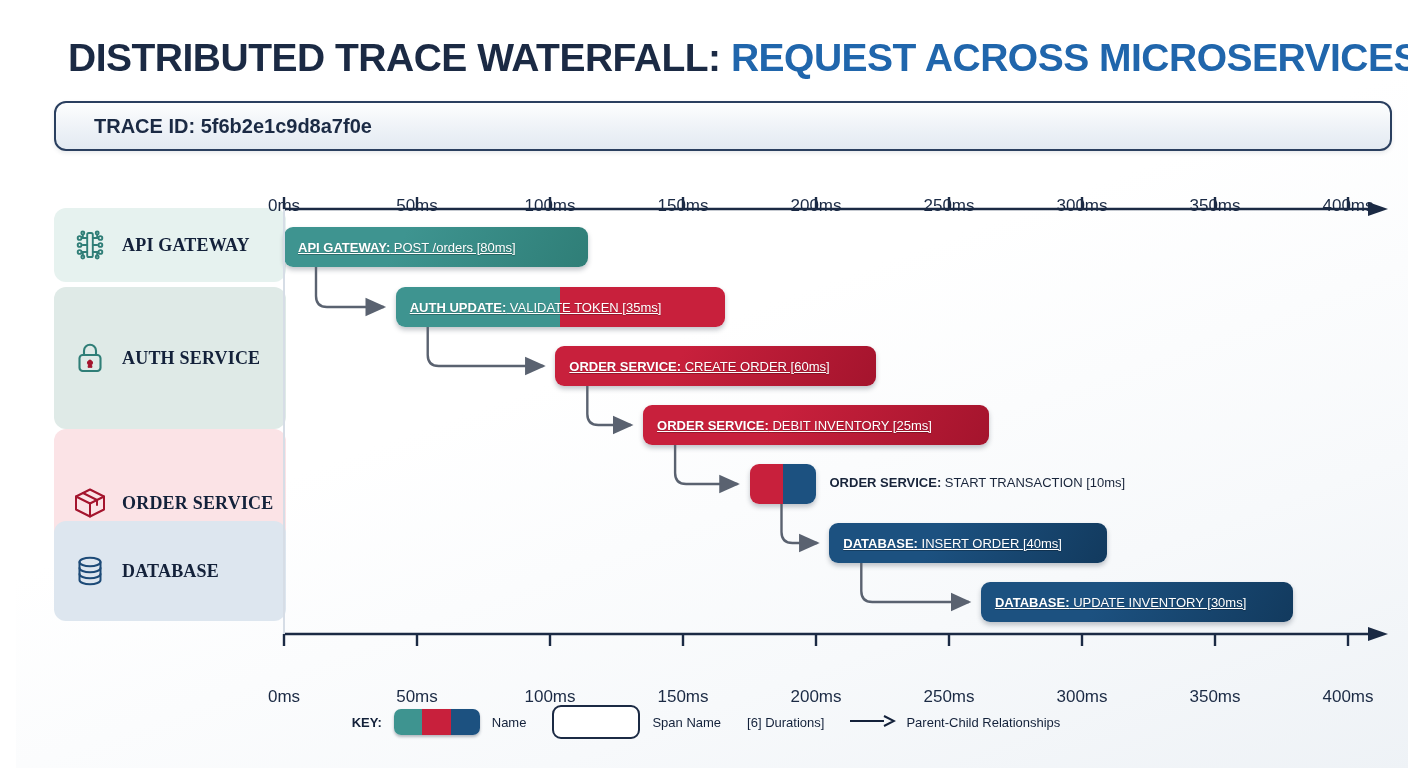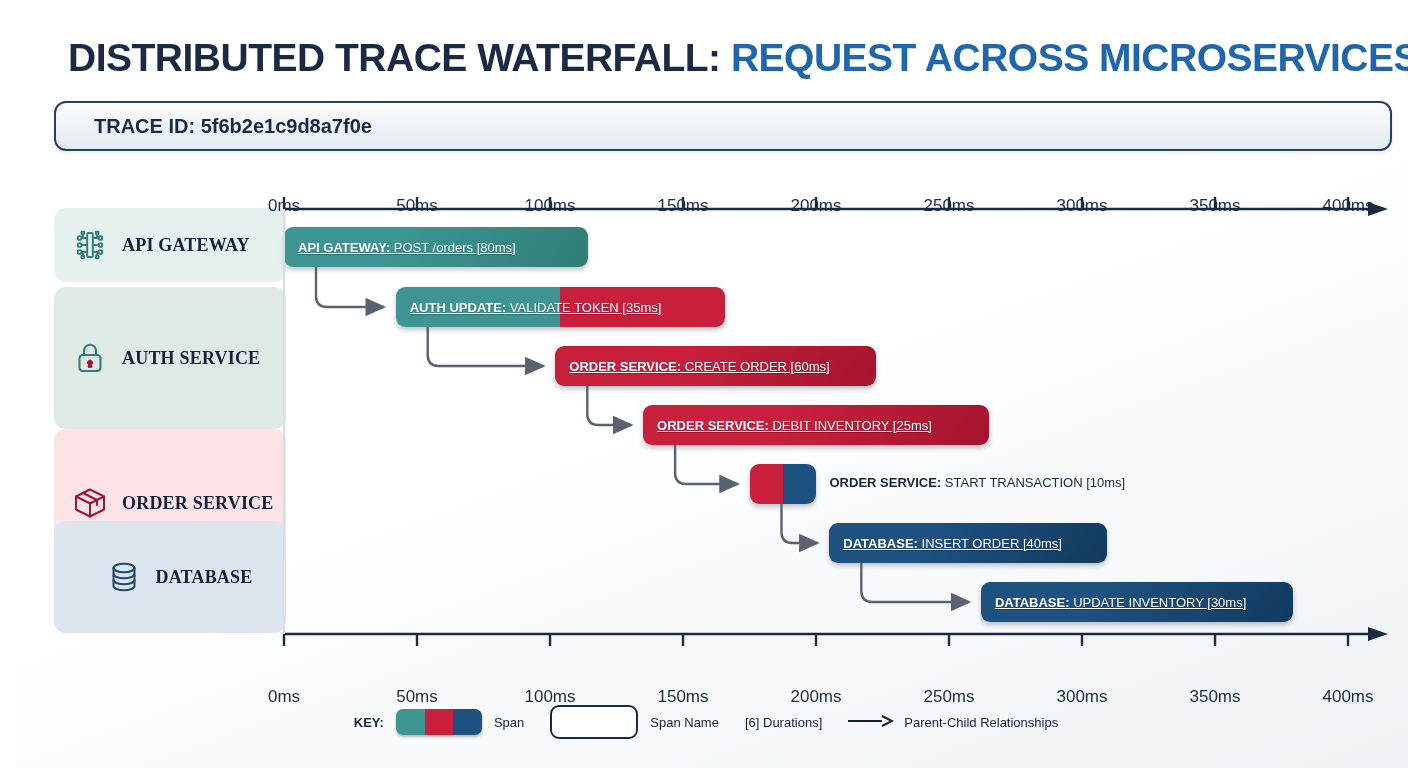--- a/index.html
+++ b/index.html
@@ -149,21 +149,21 @@
         <span class="lane-icon">
           <svg width="36" height="36" viewBox="0 0 36 36" fill="none" stroke="#a4142d" stroke-width="2" stroke-linejoin="round" stroke-linecap="round">
       <path d="M18 4.5 32 11.5v13L18 31.5 4 24.5v-13z"></path>
       <path d="M4 11.5 18 18.5l14-7"></path>
       <path d="M18 18.5v13"></path>
       <path d="M11 8 25 15v5"></path>
     </svg>
         </span>
         <span class="lane-label">ORDER SERVICE</span>
       </div>
-      <div class="lane" style="top: 521px; height: 112px; background: rgb(221, 230, 239); justify-content: center;">
+      <div class="lane" style="top: 521px; height: 100px; background: rgb(221, 230, 239);">
         <span class="lane-icon">
           <svg width="34" height="36" viewBox="0 0 34 36" fill="none" stroke="#1c4a77" stroke-width="2" stroke-linecap="round">
       <ellipse cx="17" cy="9" rx="10.5" ry="4.3"></ellipse>
       <path d="M6.5 9v18a10.5 4.3 0 0 0 21 0V9"></path>
       <path d="M6.5 15a10.5 4.3 0 0 0 21 0M6.5 21a10.5 4.3 0 0 0 21 0"></path>
     </svg>
         </span>
         <span class="lane-label">DATABASE</span>
       </div>
     </div>
@@ -252,21 +252,21 @@
       <path d="M845.3000000000001 563 L845.3000000000001 591 Q845.3000000000001 602 856.3000000000001 602 L952.9200000000001 602" fill="none" stroke="#5a6270" stroke-width="2.4" marker-end="url(#ah)"></path>
     </svg>
 
   <div class="legend">
     <span class="key-word">KEY:</span>
     <span class="sw">
       <i id="sw1" style="background: rgb(62, 148, 144);"></i>
         <i id="sw2" style="background: rgb(200, 32, 60);"></i>
         <i id="sw3" style="background: rgb(28, 81, 128);"></i>
     </span>
-    <span class="lg-text">Span</span>
+    <span class="lg-text">Name</span>
     <span class="namebox"></span>
     <span class="lg-text">Span Name</span>
     <span class="lg-plain">[6] Durations]</span>
     <span class="arrow-mini">
       <svg width="48" height="14" viewBox="0 0 48 14">
         <line x1="2" y1="7" x2="36" y2="7" stroke="#13213a" stroke-width="2"></line>
         <path d="M36 2 L46 7 L36 12" fill="none" stroke="#13213a" stroke-width="2"></path>
       </svg>
     </span>
     <span class="lg-plain">Parent-Child Relationships</span>

